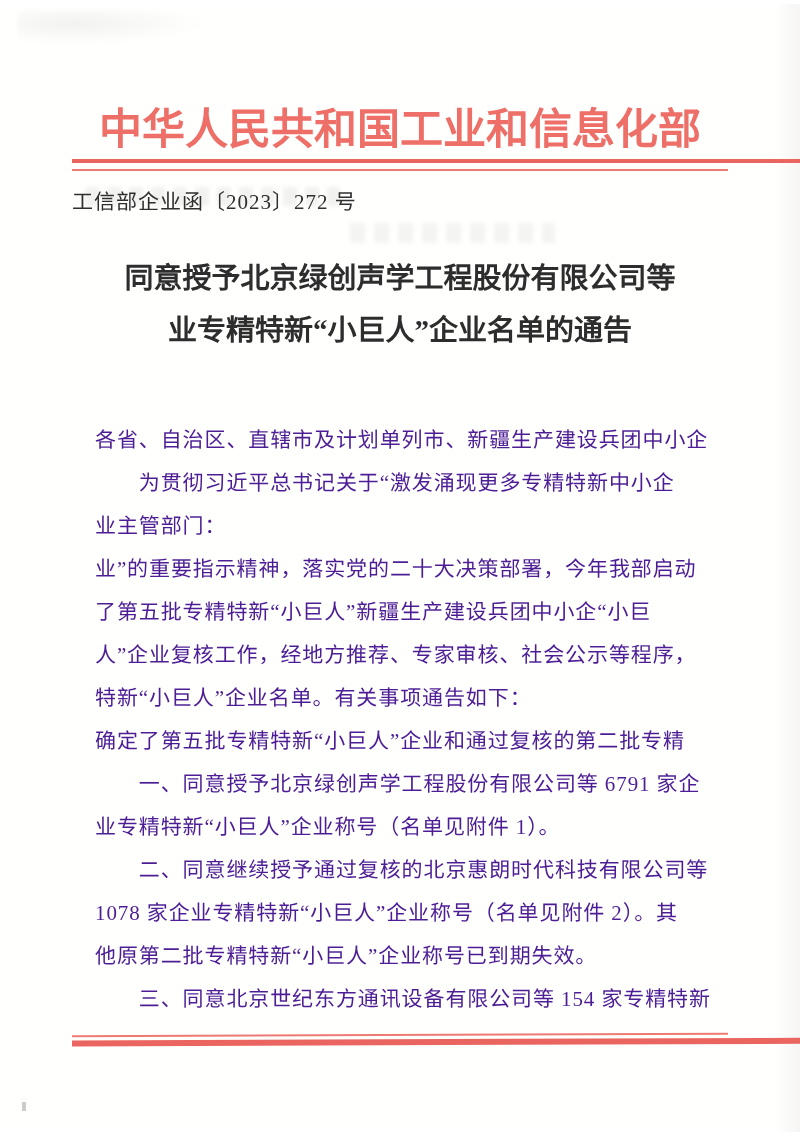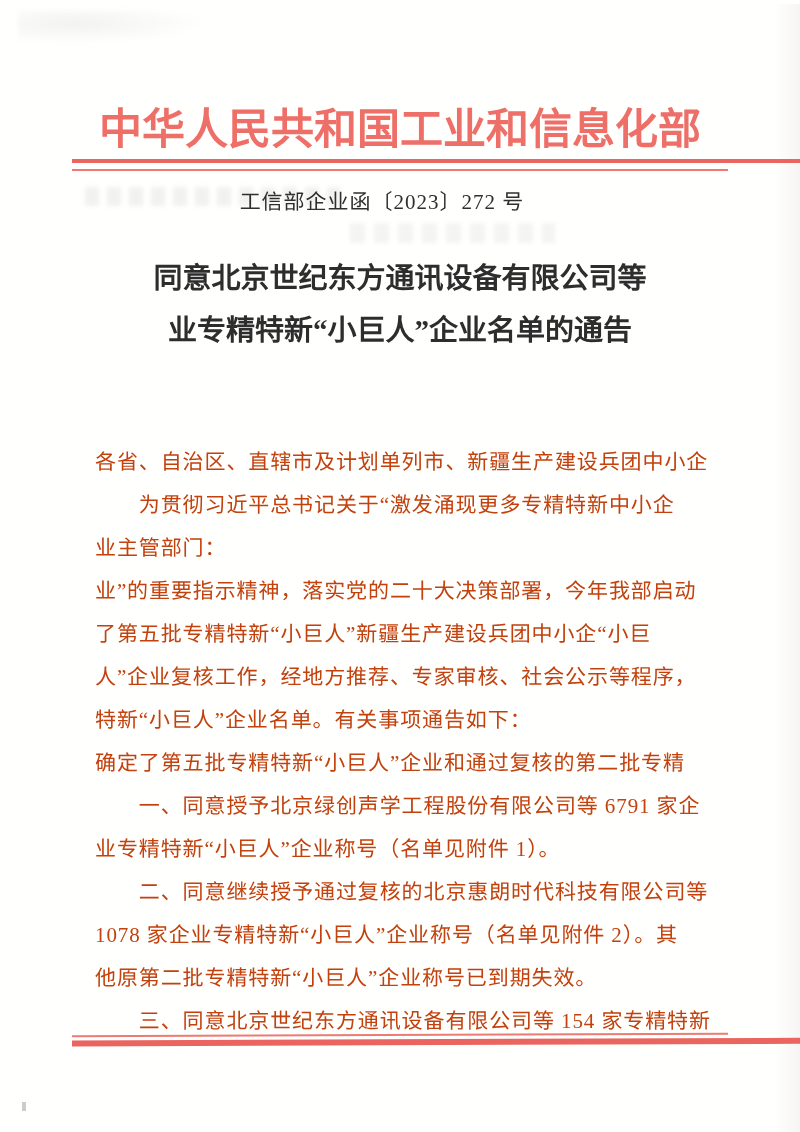--- a/index.html
+++ b/index.html
@@ -40,21 +40,21 @@
     background: #ea655f;
   }
   .rule-top-thick { position: absolute; top: 155px; height: 4px; }
   .rule-top-thin  { position: absolute; top: 165px; height: 2px; background: #ee7a74; }
 
   .doc-number {
     position: absolute;
     top: 181px;
     left: 72px;
     width: 620px;
-    text-align: center;
+    text-align: left;
     font-size: 21px;
     letter-spacing: 1px;
     color: #2f2f2f;
     white-space: nowrap;
   }
 
   
   .notice-title {
     position: absolute;
     top: 248px;
@@ -66,27 +66,27 @@
     line-height: 52px;
     color: #2d2d2d;
   }
   .notice-title .title-line {
     white-space: nowrap;
   }
 
   
   .body-text {
     position: absolute;
-    top: 437px;
+    top: 415px;
     left: 95px;
     width: 618px;
     font-size: 21px;
     line-height: 43px;
     letter-spacing: 0.9px;
-    color: #c2410c;
+    color: #4c1d95;
   }
   .body-line {
     white-space: nowrap;
     height: 43px;
   }
 
   
   .rule-bottom-thin  { position: absolute; top: 1030px; height: 2px; background: #ee7a74; transform: rotate(-0.22deg); }
   .rule-bottom-thick { position: absolute; top: 1035px; height: 6px; transform: rotate(-0.22deg); }
 
@@ -131,21 +131,21 @@
   <div class="artifact artifact-dot"></div>
 
   <div class="issuer">中华人民共和国工业和信息化部</div>
 
   <div class="rule-band rule rule-top-thick"></div>
   <div class="rule-band rule-top-thin"></div>
 
   <div class="doc-number">工信部企业函〔2023〕272 号</div>
 
   <div class="notice-title">
-    <div class="title-line">同意北京世纪东方通讯设备有限公司等</div>
+    <div class="title-line">同意授予北京绿创声学工程股份有限公司等</div>
     <div class="title-line">业专精特新“小巨人”企业名单的通告</div>
   </div>
 
   <div class="body-text">
     <div class="body-line">各省、自治区、直辖市及计划单列市、新疆生产建设兵团中小企</div>
     <div class="body-line">　　为贯彻习近平总书记关于“激发涌现更多专精特新中小企</div>
     <div class="body-line">业主管部门：</div>
     <div class="body-line">业”的重要指示精神，落实党的二十大决策部署，今年我部启动</div>
     <div class="body-line">了第五批专精特新“小巨人”新疆生产建设兵团中小企“小巨</div>
     <div class="body-line">人”企业复核工作，经地方推荐、专家审核、社会公示等程序，</div>

